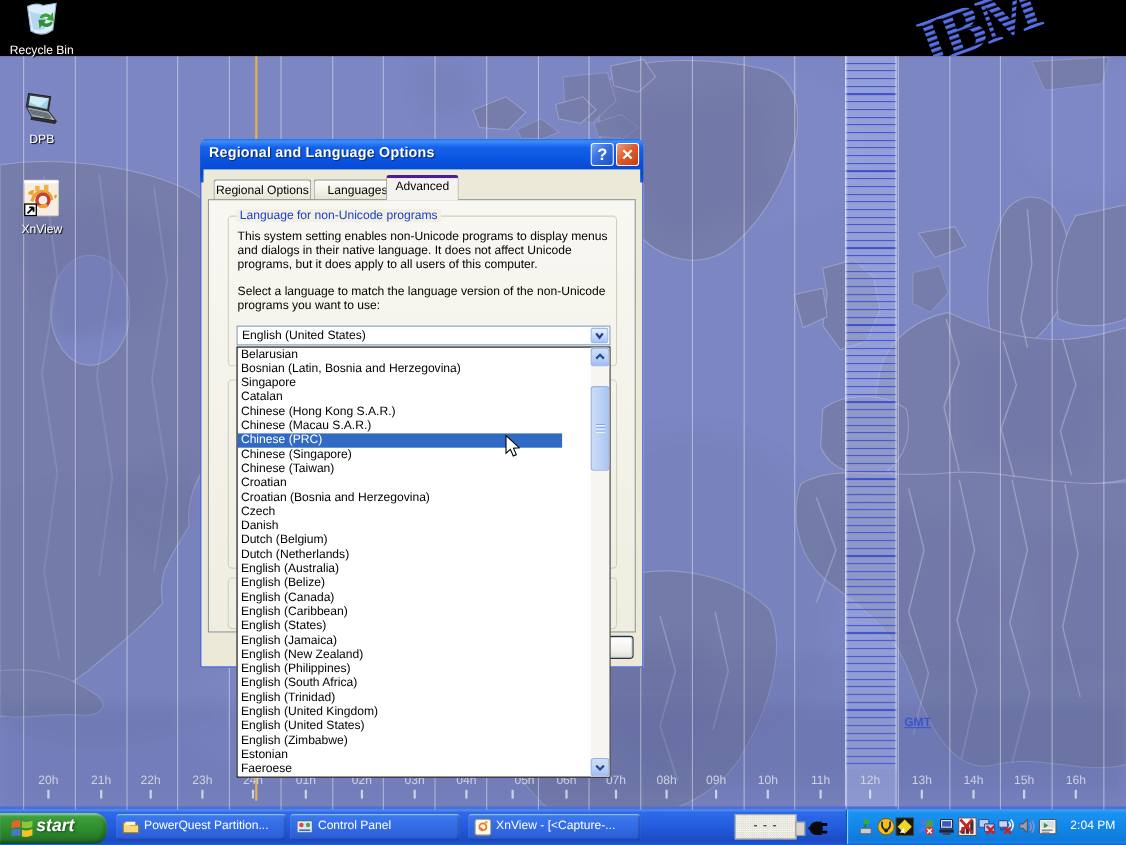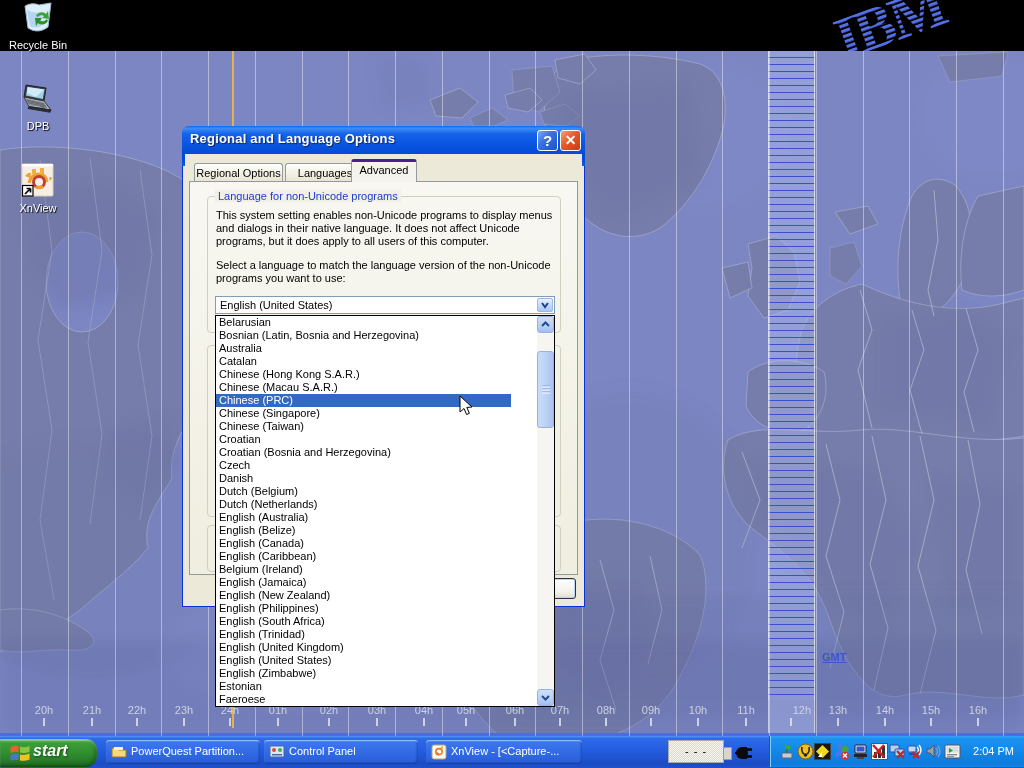--- a/index.html
+++ b/index.html
@@ -205,35 +205,35 @@
     <div class="hourlbl" style="left: 230px;">24h</div>
     <div class="tick" style="left: 230px;"></div>
     <div class="hourlbl" style="left: 278px;">01h</div>
     <div class="tick" style="left: 278px;"></div>
     <div class="hourlbl" style="left: 329px;">02h</div>
     <div class="tick" style="left: 329px;"></div>
     <div class="hourlbl" style="left: 377px;">03h</div>
     <div class="tick" style="left: 377px;"></div>
     <div class="hourlbl" style="left: 424px;">04h</div>
     <div class="tick" style="left: 424px;"></div>
-    <div class="hourlbl" style="left: 466px;">05h</div>
+    <div class="hourlbl" style="left: 466px; text-align: right;">05h</div>
     <div class="tick" style="left: 466px;"></div>
     <div class="hourlbl" style="left: 515px;">06h</div>
     <div class="tick" style="left: 515px;"></div>
     <div class="hourlbl" style="left: 560px;">07h</div>
     <div class="tick" style="left: 560px;"></div>
     <div class="hourlbl" style="left: 606px;">08h</div>
     <div class="tick" style="left: 606px;"></div>
     <div class="hourlbl" style="left: 651px;">09h</div>
     <div class="tick" style="left: 651px;"></div>
     <div class="hourlbl" style="left: 698px;">10h</div>
     <div class="tick" style="left: 698px;"></div>
     <div class="hourlbl" style="left: 746px;">11h</div>
     <div class="tick" style="left: 746px;"></div>
-    <div class="hourlbl" style="left: 791px; text-align: right;">12h</div>
+    <div class="hourlbl" style="left: 791px;">12h</div>
     <div class="tick" style="left: 791px;"></div>
     <div class="hourlbl" style="left: 838px;">13h</div>
     <div class="tick" style="left: 838px;"></div>
     <div class="hourlbl" style="left: 885px;">14h</div>
     <div class="tick" style="left: 885px;"></div>
     <div class="hourlbl" style="left: 931px;">15h</div>
     <div class="tick" style="left: 931px;"></div>
     <div class="hourlbl" style="left: 978px;">16h</div>
     <div class="tick" style="left: 978px;"></div>
   </div>
@@ -307,38 +307,38 @@
             <path d="M4 4 L7 8 L10 4" fill="none" stroke="#1d3e8c" stroke-width="2"></path>
           </svg></div>
     </div>
     <div id="applybtn">Apply</div>
   </div>
 </div>
 
 <div id="list">
     <div class="row">Belarusian</div>
     <div class="row">Bosnian (Latin, Bosnia and Herzegovina)</div>
-    <div class="row">Australia</div>
+    <div class="row">Singapore</div>
     <div class="row">Catalan</div>
     <div class="row">Chinese (Hong Kong S.A.R.)</div>
     <div class="row">Chinese (Macau S.A.R.)</div>
     <div class="row sel">Chinese (PRC)</div>
     <div class="row">Chinese (Singapore)</div>
     <div class="row">Chinese (Taiwan)</div>
     <div class="row">Croatian</div>
     <div class="row">Croatian (Bosnia and Herzegovina)</div>
     <div class="row">Czech</div>
     <div class="row">Danish</div>
     <div class="row">Dutch (Belgium)</div>
     <div class="row">Dutch (Netherlands)</div>
     <div class="row">English (Australia)</div>
     <div class="row">English (Belize)</div>
     <div class="row">English (Canada)</div>
     <div class="row">English (Caribbean)</div>
-    <div class="row">Belgium (Ireland)</div>
+    <div class="row">English (States)</div>
     <div class="row">English (Jamaica)</div>
     <div class="row">English (New Zealand)</div>
     <div class="row">English (Philippines)</div>
     <div class="row">English (South Africa)</div>
     <div class="row">English (Trinidad)</div>
     <div class="row">English (United Kingdom)</div>
     <div class="row">English (United States)</div>
     <div class="row">English (Zimbabwe)</div>
     <div class="row">Estonian</div>
     <div class="row">Faeroese</div>

